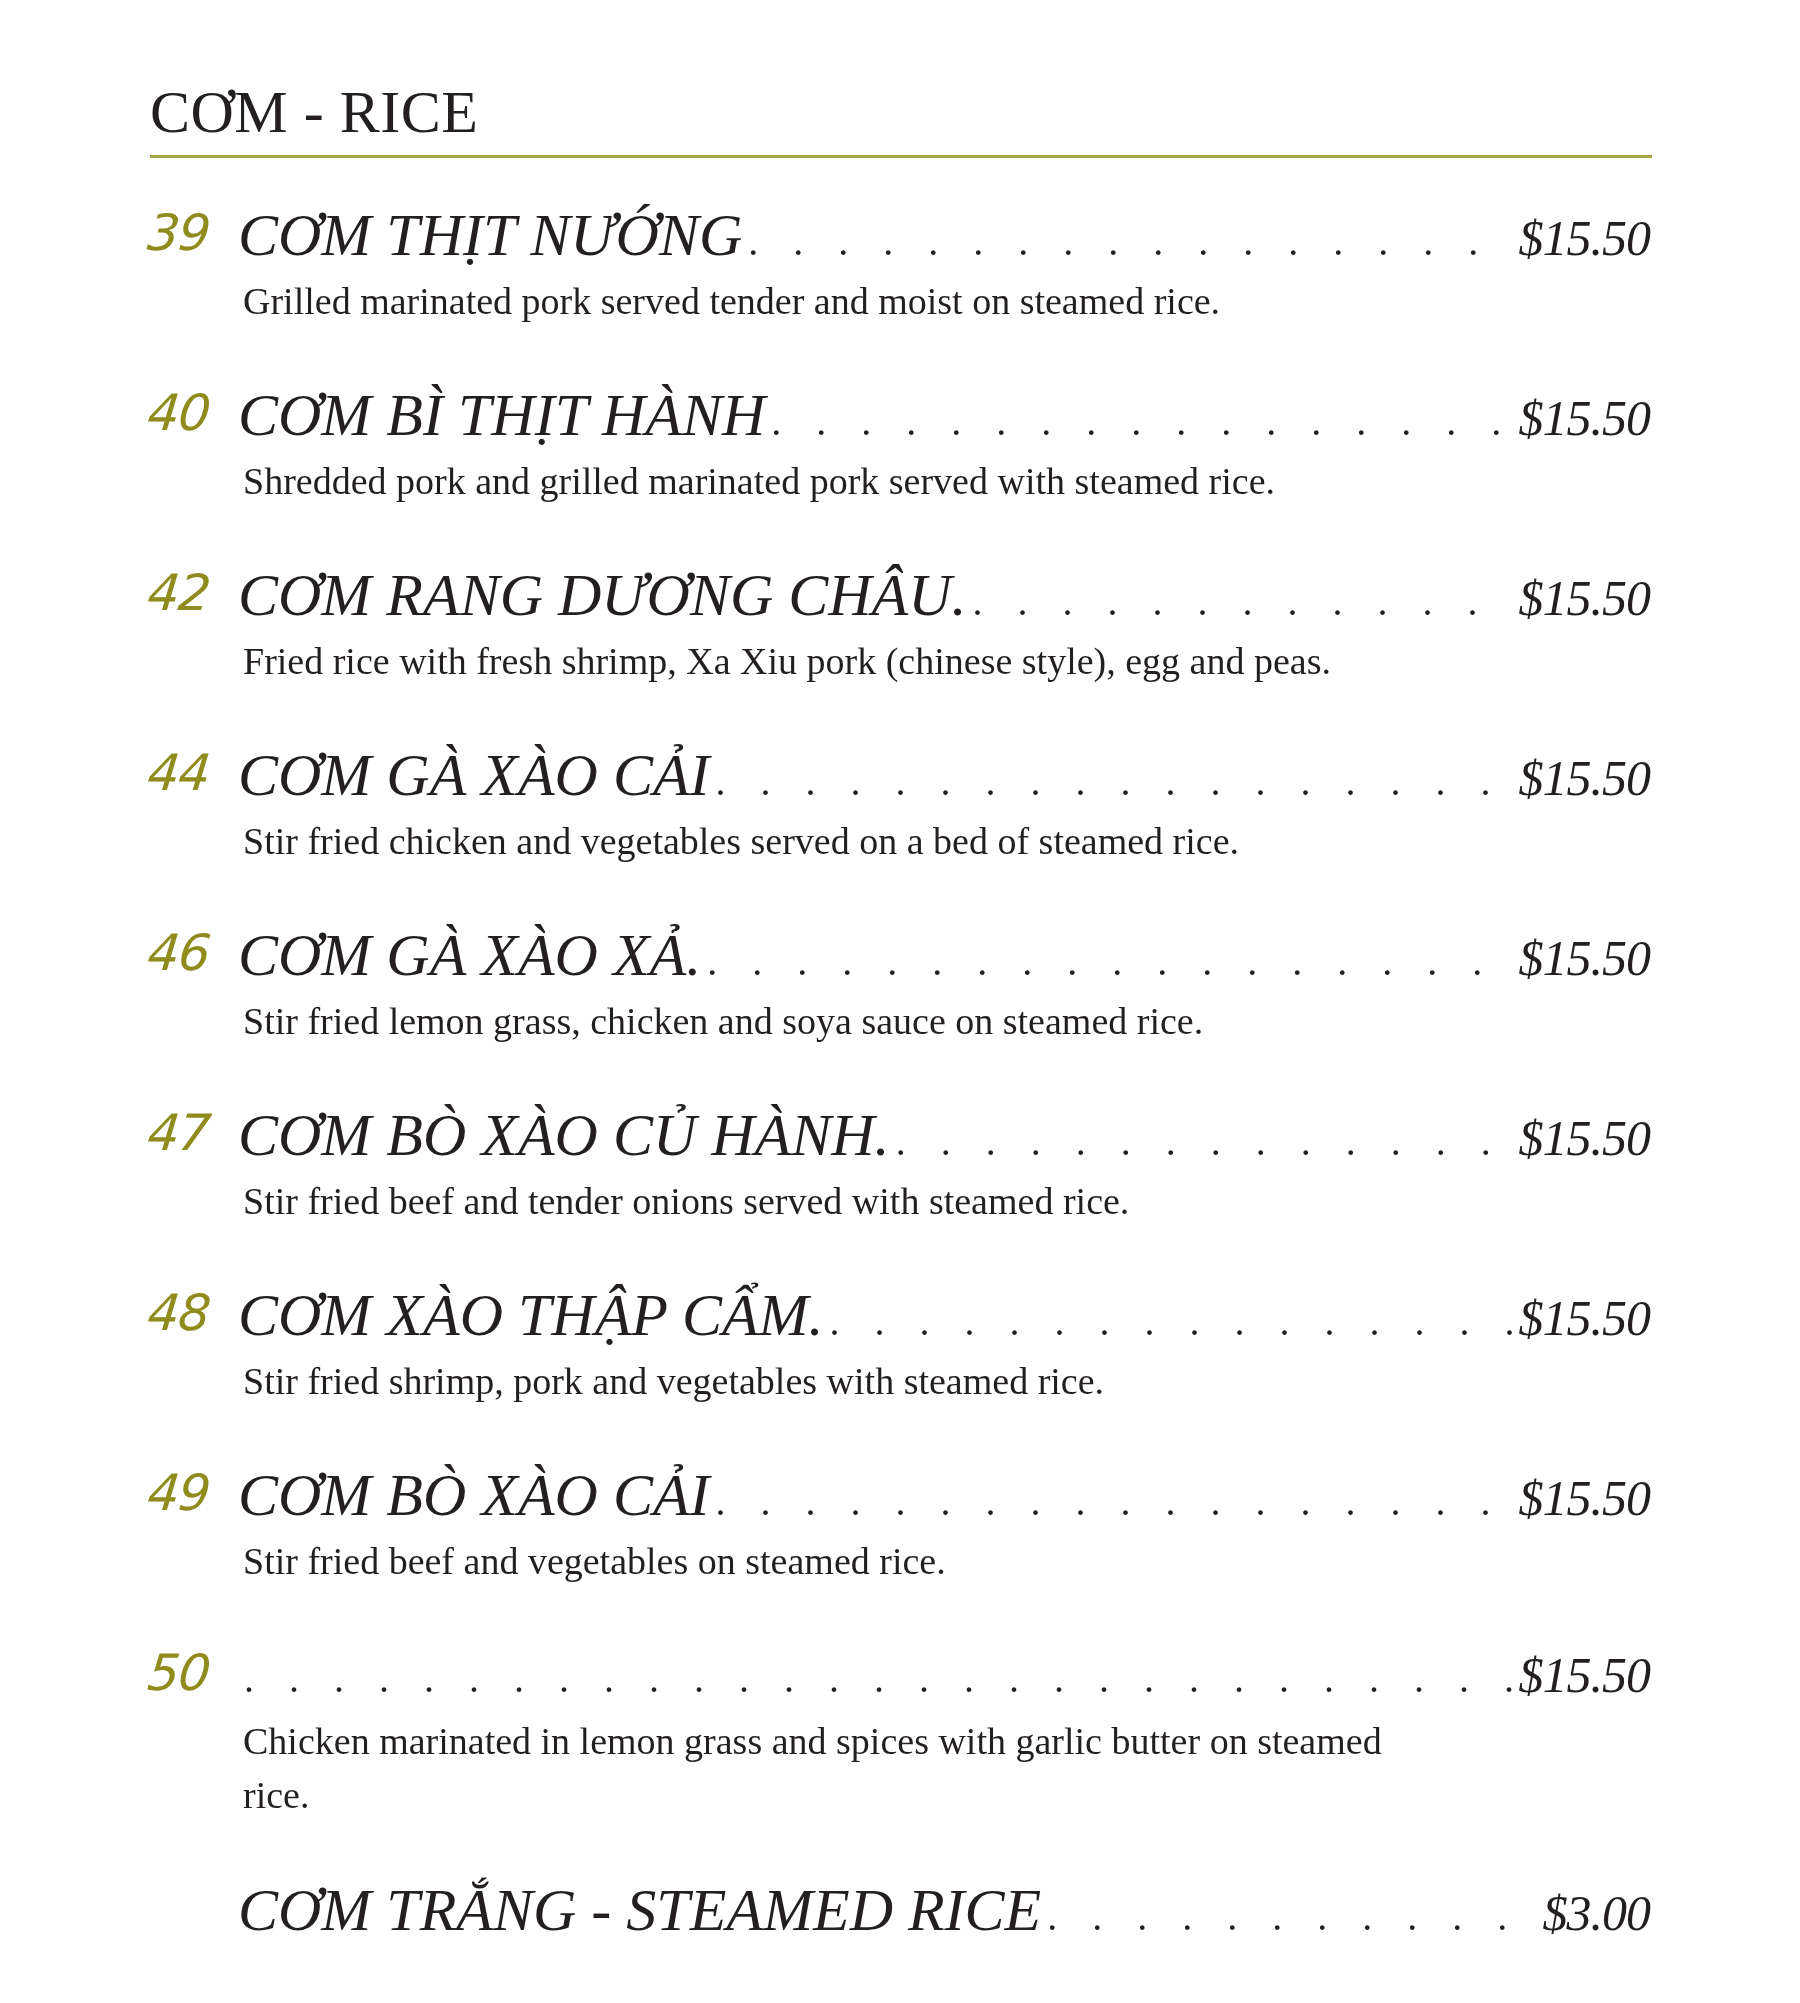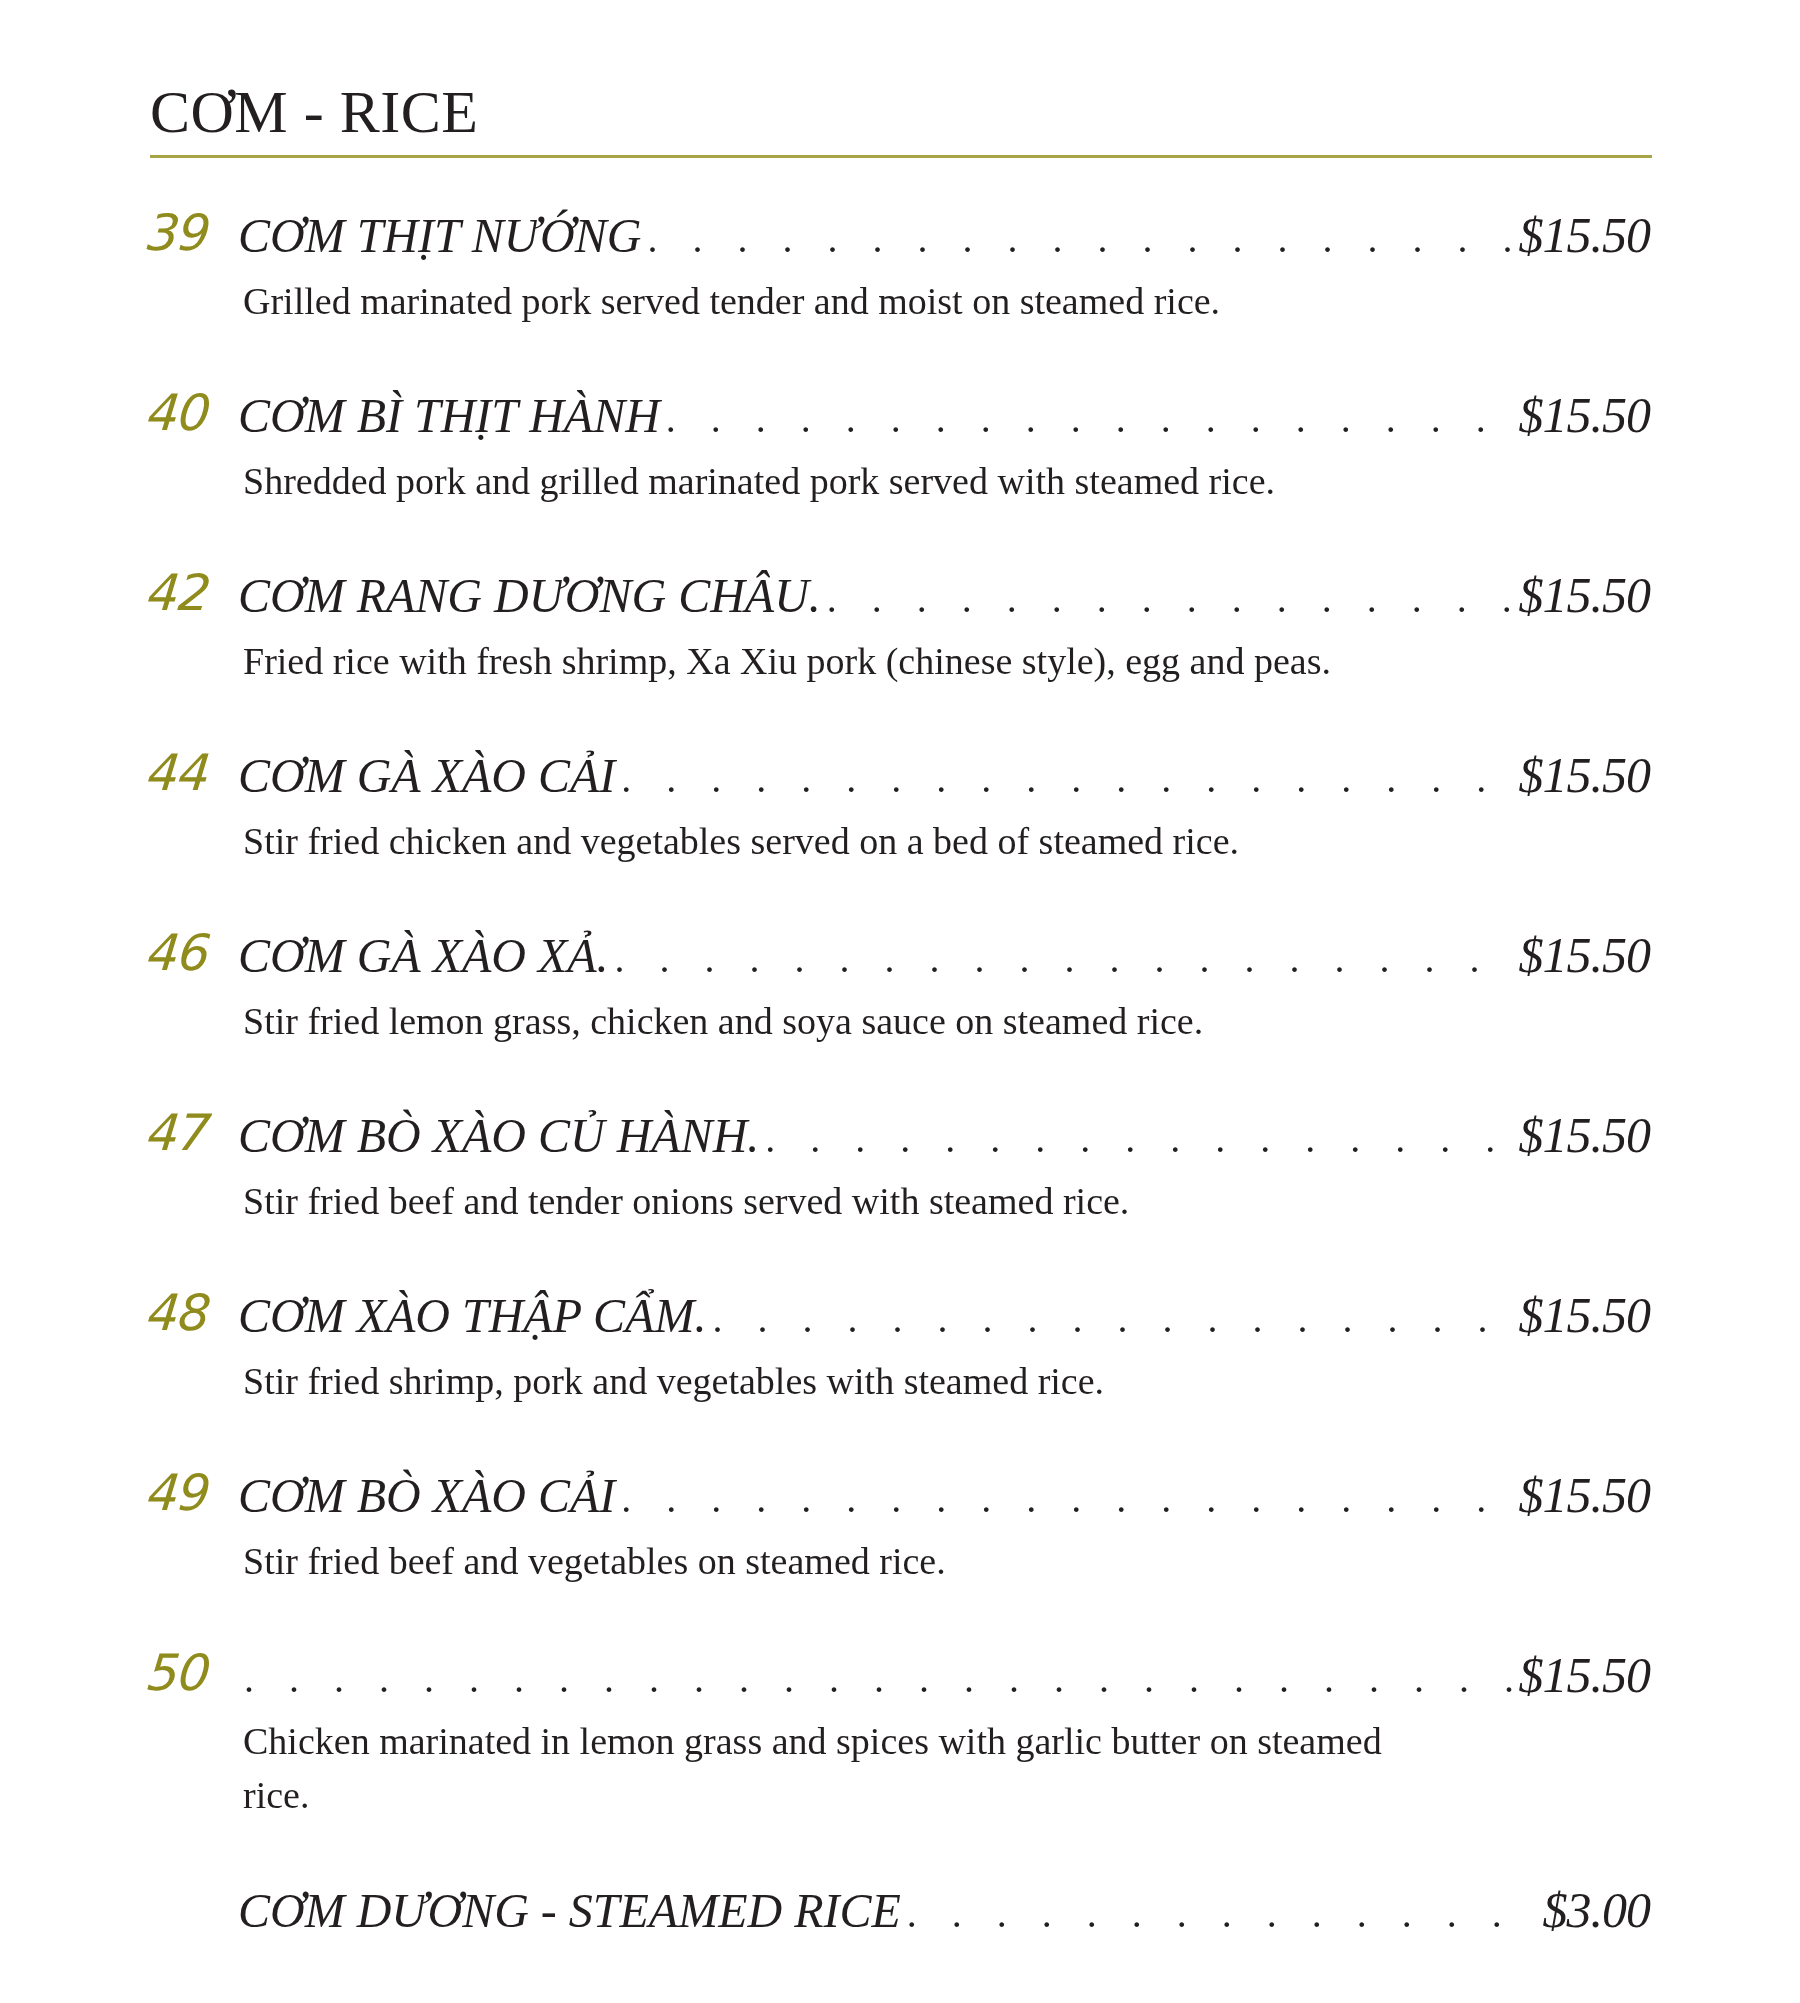--- a/index.html
+++ b/index.html
@@ -21,21 +21,21 @@
       font-family: "DejaVu Sans", sans-serif; font-style: italic; font-weight: 300;
       font-size: 50px; color: #8f8b1c; line-height: 1; transform: skewX(-6deg);
       letter-spacing: -1px;
     }
     .name-row {
       position: absolute; left: 238px; top: 0; width: 1412px; height: 70px;
       display: flex; align-items: baseline;
     }
     .name {
       font-family: "Liberation Serif", "DejaVu Serif", serif; font-style: italic;
-      font-size: 48px; color: #231f20; white-space: nowrap; line-height: 70px;
+      font-size: 60px; color: #231f20; white-space: nowrap; line-height: 70px;
     }
     .dots {
       flex: 1; overflow: hidden; white-space: nowrap;
       font-family: "Liberation Serif", serif; font-size: 40px; color: #231f20;
       letter-spacing: 12.5px; margin: 0 6px; line-height: 70px;
     }
     .dots::before { content: ". . . . . . . . . . . . . . . . . . . . . . . . . . . . . . . . . . . . . . . . . . . . . . . . . . . . . . . . . . . . . . . . . . . . . . . . . . . . . . . . . . . . . . . . . . . . . . . . ."; }
     .price {
       font-family: Liberation Serif, serif; font-style: italic; font-weight: 300;
       font-size: 50px; color: #231f20; white-space: nowrap; line-height: 70px;
@@ -158,18 +158,18 @@
       <div class="name-row">
         <span class="dots"></span>
         <span class="price">$15.50</span>
       </div>
     </div>
     <div class="desc" style="width:1170px;">Chicken marinated in lemon grass and spices with garlic butter on steamed rice.</div>
   </div>
 
   <div class="steamed">
     <div class="name-row">
-      <span class="name">CƠM DƯƠNG - STEAMED RICE</span>
+      <span class="name">CƠM TRẮNG - STEAMED RICE</span>
       <span class="dots"></span>
       <span class="price">$3.00</span>
     </div>
   </div>
 </div>
 
 </body></html>

